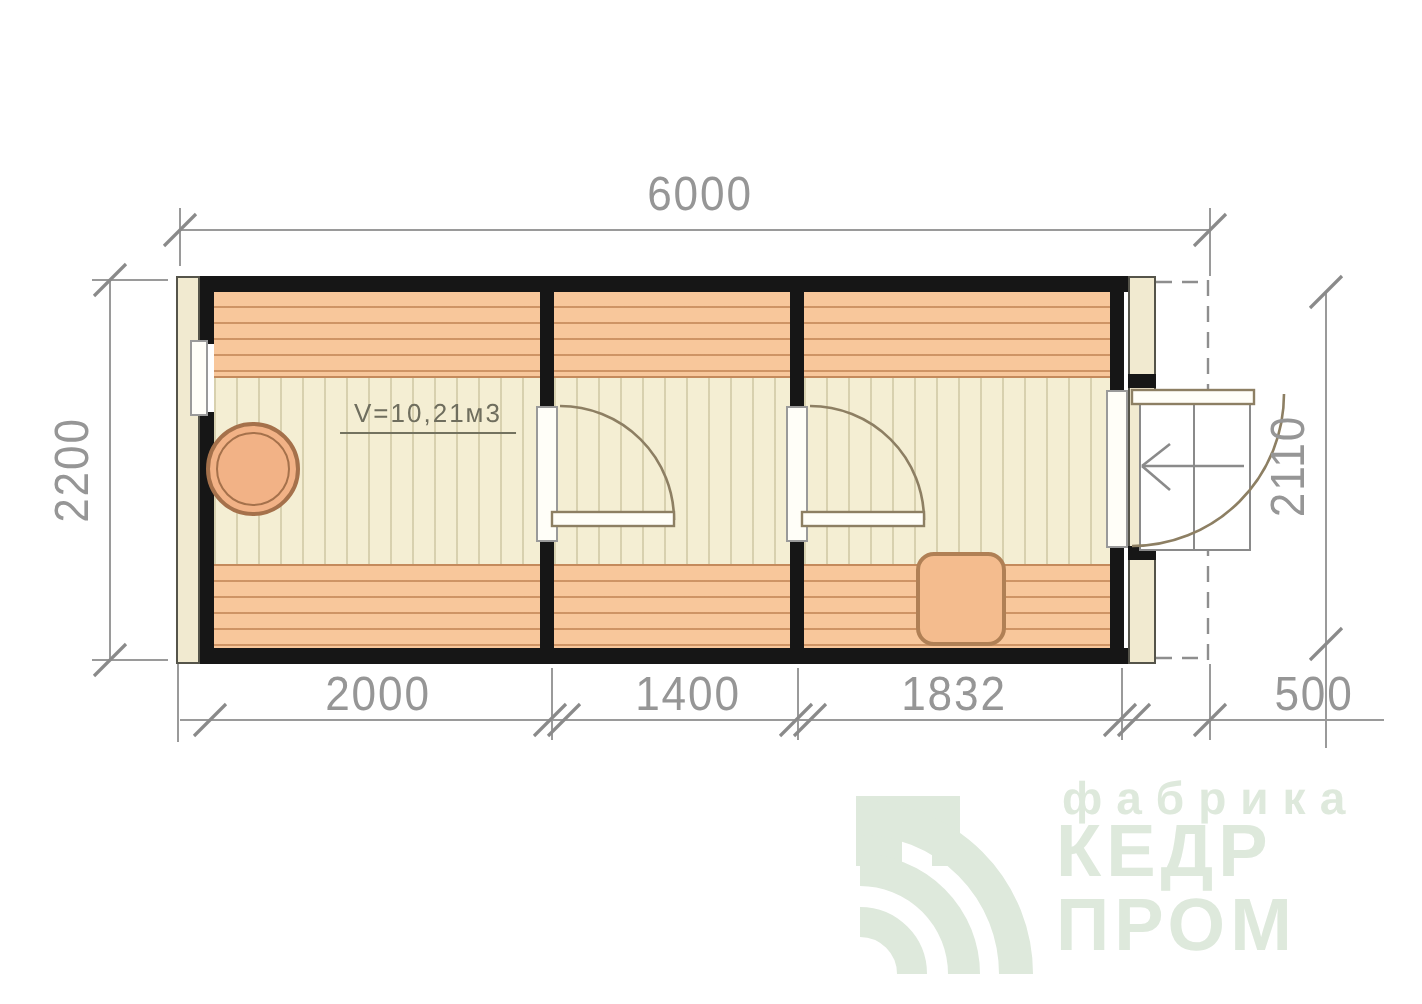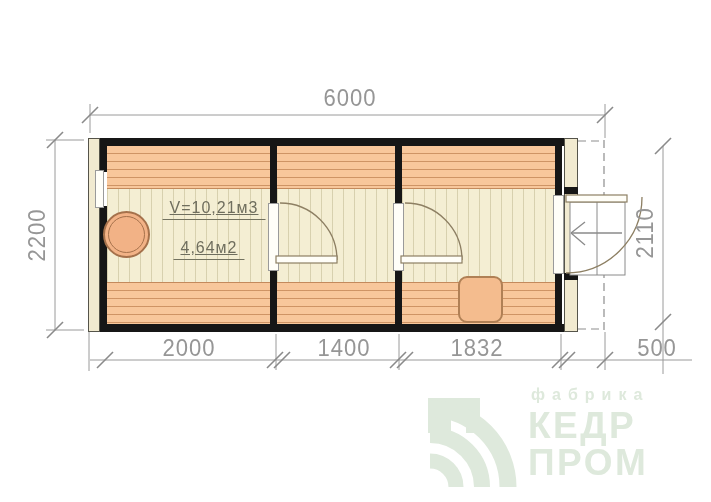--- a/index.html
+++ b/index.html
@@ -27,33 +27,32 @@
   }
   .stove-inner{
     position:absolute;left:3px;top:3px;right:3px;bottom:3px;
     border-radius:50%;border:1.5px solid #a5714b;
   }
   .heater{
     border-radius:9px;background:#f4bc8e;border:2px solid #b08055;box-sizing:border-box;
   }
   
   .room-label{
-    color:#6f6e5e;font-size:16px;letter-spacing:1px;white-space:nowrap;
+    color:#6f6e5e;font-size:13px;letter-spacing:1px;white-space:nowrap;
     border-bottom:1.3px solid #73725f;padding:0 7px 2px 7px;
     transform:translateX(-50%);
-    text-decoration:underline;
   }
   .dim{
     color:#969696;font-size:24px;letter-spacing:1px;white-space:nowrap;
     transform:translateX(-50%) scaleX(.92);
   }
   .dim.vert{transform:translate(-50%,-50%) rotate(-90deg) scaleX(.92);}
   
   .wm{color:#dee9dc;font-weight:bold;white-space:nowrap;}
-  .wm.tagline{font-size:16px;letter-spacing:7px;}
+  .wm.tagline{font-size:23px;letter-spacing:7px;}
   .wm.big{font-size:37px;letter-spacing:2.5px;}
 </style>
 </head>
 <body>
 
 <div id="canvas">
 
   <svg class="abs" style="left:0;top:0;" width="711" height="502" viewBox="0 0 711 502">
     <path d="M428 398 H480 V433 H466 V409 H451 V433 H428 Z" fill="#dee9dc"></path>
     <path d="M430 409 A78 78 0 0 1 508 487" fill="none" stroke="#dee9dc" stroke-width="17"></path>
@@ -162,21 +161,20 @@
     </g>
 
     <g stroke="#8d7f63" stroke-width="1.2" fill="#fffef8">
       <rect x="276" y="256" width="61" height="7"></rect>
       <rect x="401" y="256" width="61" height="7"></rect>
       <rect x="566" y="195" width="61" height="7"></rect>
     </g>
   </svg>
 
   <div class="abs room-label" style="left:214px;top:199px;">V=10,21м3</div>
-  <div class="abs room-label" style="left:209px;top:239px;">4,64м2</div>
 
   <div class="abs dim" style="left:350px;top:84px;">6000</div>
   <div class="abs dim vert" style="left:37px;top:235px;">2200</div>
   <div class="abs dim vert" style="left:645px;top:233px;">2110</div>
   <div class="abs dim" style="left:189px;top:334px;">2000</div>
   <div class="abs dim" style="left:344px;top:334px;">1400</div>
   <div class="abs dim" style="left:477px;top:334px;">1832</div>
   <div class="abs dim" style="left:657px;top:334px;">500</div>
 
 </div>

